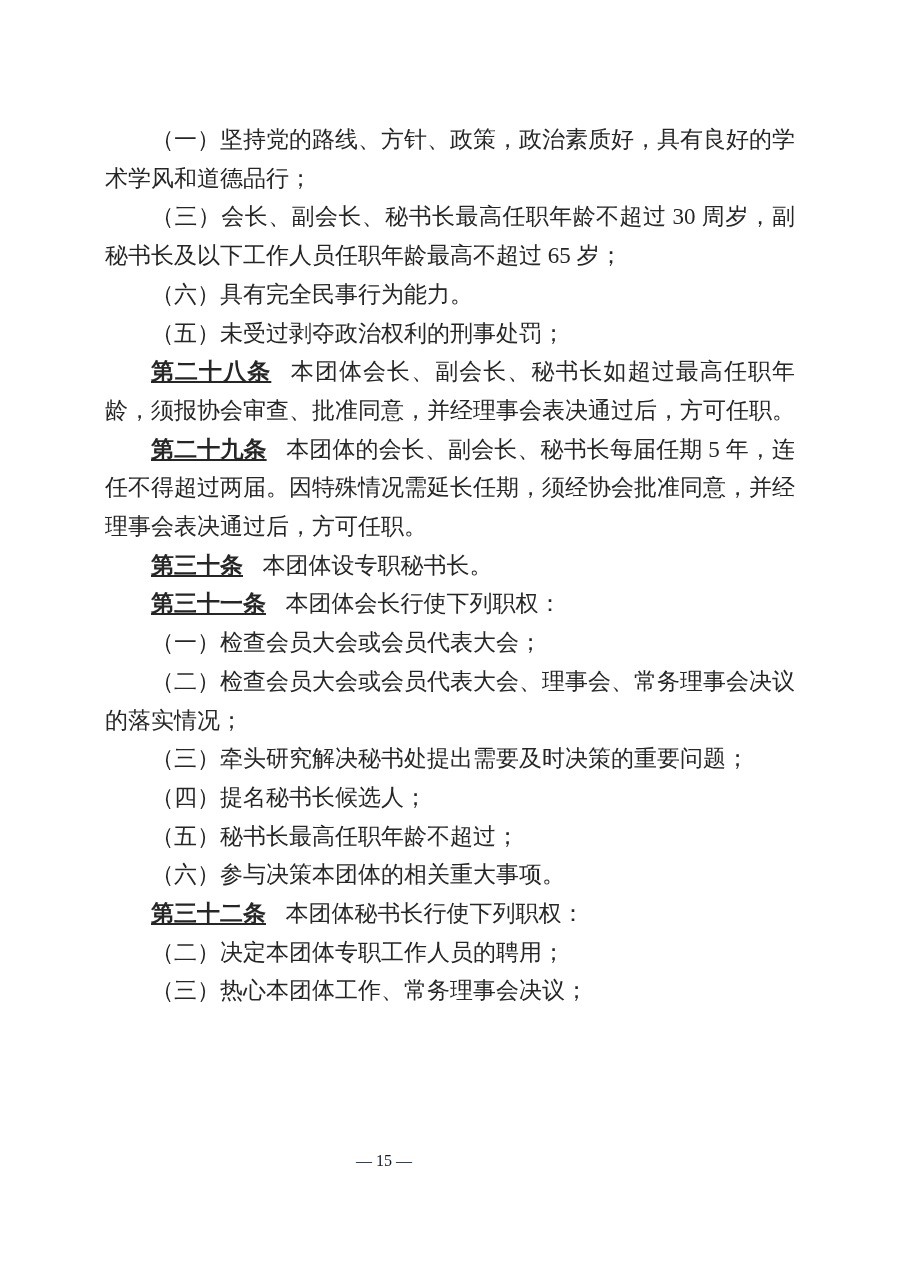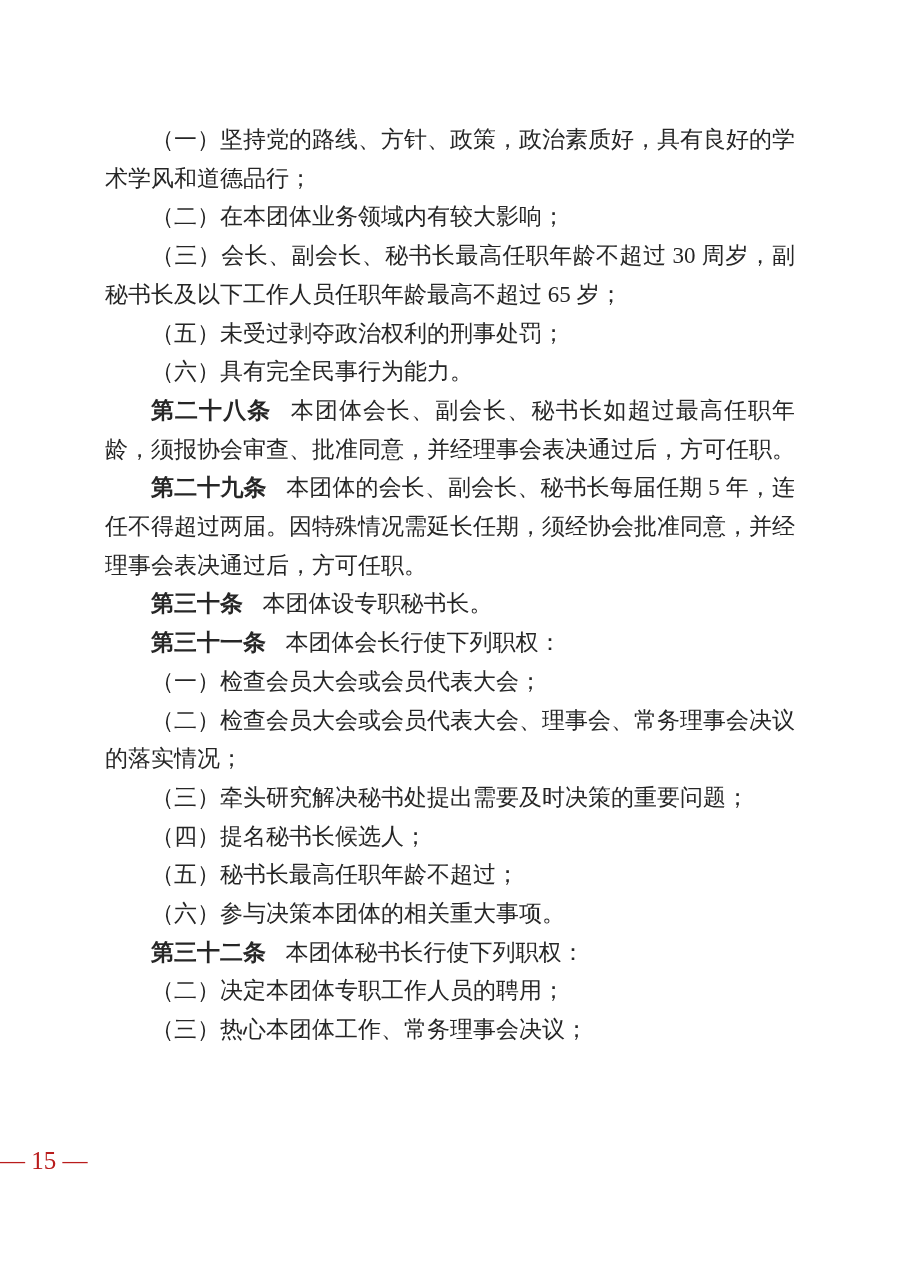--- a/index.html
+++ b/index.html
@@ -27,43 +27,43 @@
     letter-spacing: 0;
   }
   .doc-body p {
     margin: 0;
     padding: 0;
     text-indent: 2em;
   }
   .article-no {
     font-weight: bold;
     margin-right: 0.85em;
+    text-decoration: underline;
   }
   .page-footer {
     position: absolute;
     top: 1146px;
     left: 0;
     width: 768px;
-    text-align: left;
-    font-size: 25px;
+    text-align: center;
+    font-size: 16px;
     line-height: 30px;
-    color: #b91c1c;
+    color: #0f172a;
     font-family: "Liberation Serif", "DejaVu Serif", serif;
   }
 </style>
 </head>
 <body>
 
 <div class="page">
   <div class="doc-body">
       <p><span>（一）坚持党的路线、方针、政策，政治素质好，具有良好的学术学风和道德品行；</span></p>
-      <p><span>（二）在本团体业务领域内有较大影响；</span></p>
       <p><span>（三）会长、副会长、秘书长最高任职年龄不超过 30 周岁，副秘书长及以下工作人员任职年龄最高不超过 65 岁；</span></p>
+      <p><span>（六）具有完全民事行为能力。</span></p>
       <p><span>（五）未受过剥夺政治权利的刑事处罚；</span></p>
-      <p><span>（六）具有完全民事行为能力。</span></p>
       <p><span class="article-no">第二十八条</span><span>本团体会长、副会长、秘书长如超过最高任职年龄，须报协会审查、批准同意，并经理事会表决通过后，方可任职。</span></p>
       <p><span class="article-no">第二十九条</span><span>本团体的会长、副会长、秘书长每届任期 5 年，连任不得超过两届。因特殊情况需延长任期，须经协会批准同意，并经理事会表决通过后，方可任职。</span></p>
       <p><span class="article-no">第三十条</span><span>本团体设专职秘书长。</span></p>
       <p><span class="article-no">第三十一条</span><span>本团体会长行使下列职权：</span></p>
       <p><span>（一）检查会员大会或会员代表大会；</span></p>
       <p><span>（二）检查会员大会或会员代表大会、理事会、常务理事会决议的落实情况；</span></p>
       <p><span>（三）牵头研究解决秘书处提出需要及时决策的重要问题；</span></p>
       <p><span>（四）提名秘书长候选人；</span></p>
       <p><span>（五）秘书长最高任职年龄不超过；</span></p>
       <p><span>（六）参与决策本团体的相关重大事项。</span></p>

